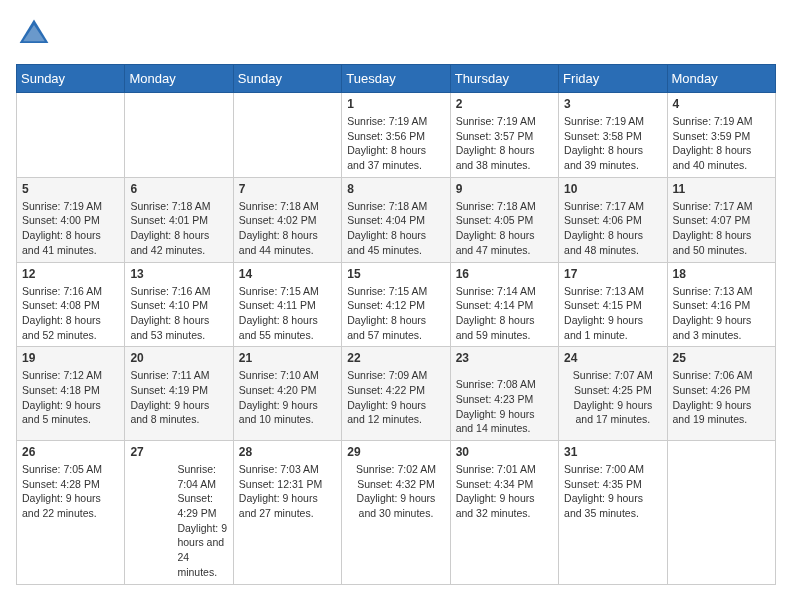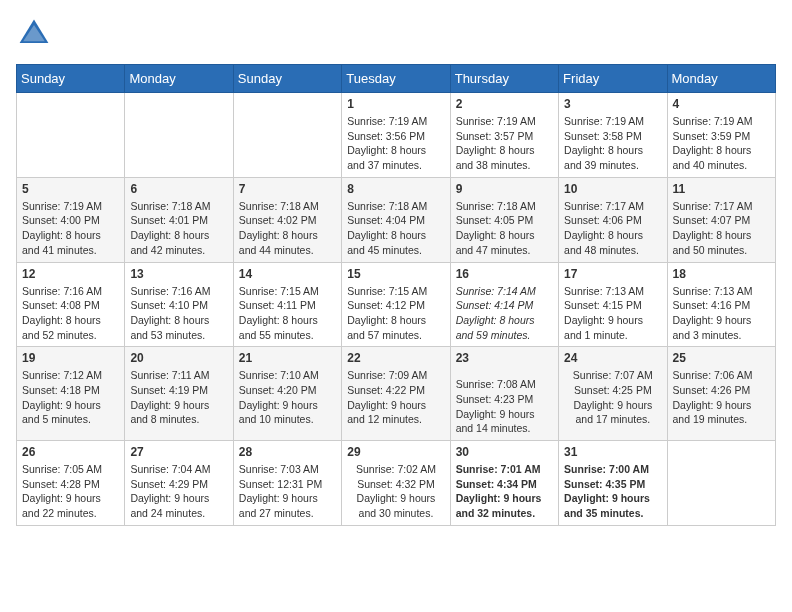--- a/index.html
+++ b/index.html
@@ -214,21 +214,21 @@
 Daylight: 8 hours and 55 minutes.</div>
         </td>
         <td>
           <span class="day-number">15</span>
           <div class="day-content" style="white-space: pre-line;">Sunrise: 7:15 AM
 Sunset: 4:12 PM
 Daylight: 8 hours and 57 minutes.</div>
         </td>
         <td>
           <span class="day-number">16</span>
-          <div class="day-content" style="white-space: pre-line; font-style: italic;">Sunrise: 7:14 AM
+          <div class="day-content" style="white-space: pre-line;">Sunrise: 7:14 AM
 Sunset: 4:14 PM
 Daylight: 8 hours and 59 minutes.</div>
         </td>
         <td>
           <span class="day-number">17</span>
           <div class="day-content" style="white-space: pre-line;">Sunrise: 7:13 AM
 Sunset: 4:15 PM
 Daylight: 9 hours and 1 minute.</div>
         </td>
         <td>
@@ -284,44 +284,44 @@
       </tr>
       <tr>
         <td>
           <span class="day-number">26</span>
           <div class="day-content" style="white-space: pre-line;">Sunrise: 7:05 AM
 Sunset: 4:28 PM
 Daylight: 9 hours and 22 minutes.</div>
         </td>
         <td>
           <span class="day-number">27</span>
-          <div class="day-content" style="white-space: pre-line;">Sunrise: 7:04 AM
+          <div class="day-content" style="white-space: pre-line; margin-left: 47px;">Sunrise: 7:04 AM
 Sunset: 4:29 PM
 Daylight: 9 hours and 24 minutes.</div>
         </td>
         <td>
           <span class="day-number">28</span>
           <div class="day-content" style="white-space: pre-line;">Sunrise: 7:03 AM
 Sunset: 12:31 PM
 Daylight: 9 hours and 27 minutes.</div>
         </td>
         <td>
           <span class="day-number">29</span>
           <div class="day-content" style="white-space: pre-line; text-align: center;">Sunrise: 7:02 AM
 Sunset: 4:32 PM
 Daylight: 9 hours and 30 minutes.</div>
         </td>
         <td>
           <span class="day-number">30</span>
-          <div class="day-content" style="white-space: pre-line; font-weight: bold;">Sunrise: 7:01 AM
+          <div class="day-content" style="white-space: pre-line;">Sunrise: 7:01 AM
 Sunset: 4:34 PM
 Daylight: 9 hours and 32 minutes.</div>
         </td>
         <td>
           <span class="day-number">31</span>
-          <div class="day-content" style="white-space: pre-line; font-weight: bold;">Sunrise: 7:00 AM
+          <div class="day-content" style="white-space: pre-line;">Sunrise: 7:00 AM
 Sunset: 4:35 PM
 Daylight: 9 hours and 35 minutes.</div>
         </td>
         <td class="empty-cell"></td>
       </tr>
     </tbody>
 </table>
 
 </body></html>

